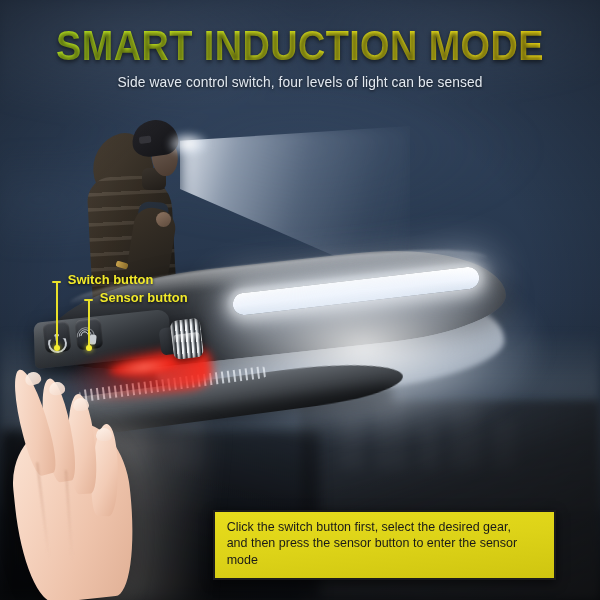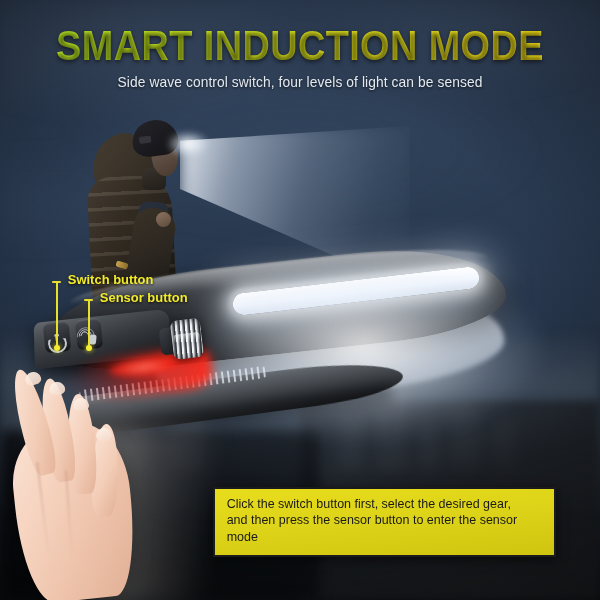--- a/index.html
+++ b/index.html
@@ -343,21 +343,21 @@
   }
   .callout .dash{position:absolute;height:2px;background:#e8e02a;border-radius:1px;}
   .callout .vline{position:absolute;width:2px;background:#e8e02a;}
   .callout .dot{
     position:absolute;width:6px;height:6px;border-radius:50%;
     background:#f4ec34;box-shadow:0 0 5px rgba(244,236,52,.95);
   }
 
   
   .caption{
-    position:absolute;left:213px;top:487px;width:339px;height:66px;
+    position:absolute;left:213px;top:510px;width:339px;height:66px;
     background:linear-gradient(175deg,#e8dd1c 0%,#ddd318 48%,#cfc510 100%);
     border:2px solid #1b1b1b;
     box-shadow:0 3px 10px rgba(0,0,0,.55);
     z-index:9;
   }
   .caption p{
     margin:0;padding:7px 10px 0 12px;
     font-size:12.9px;line-height:16.4px;color:#1a1a18;
     transform:scaleX(.97);transform-origin:left center;
   }

